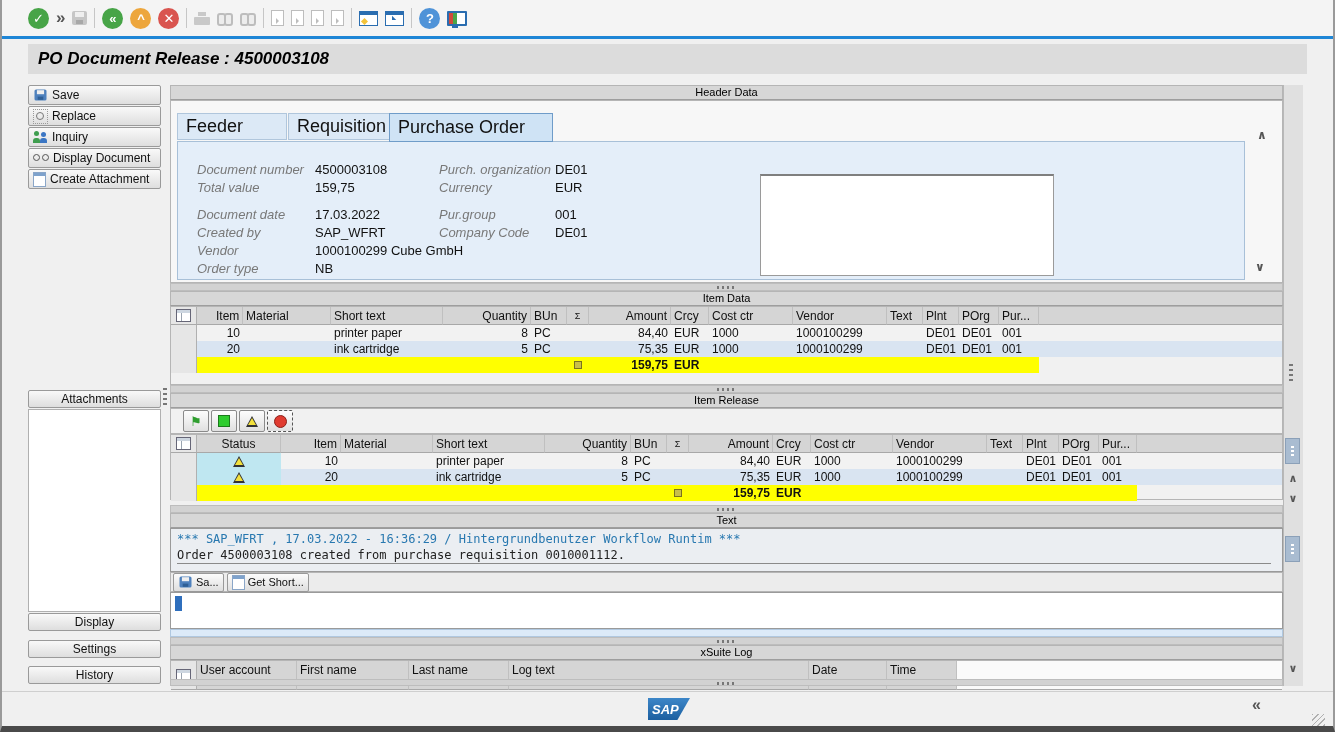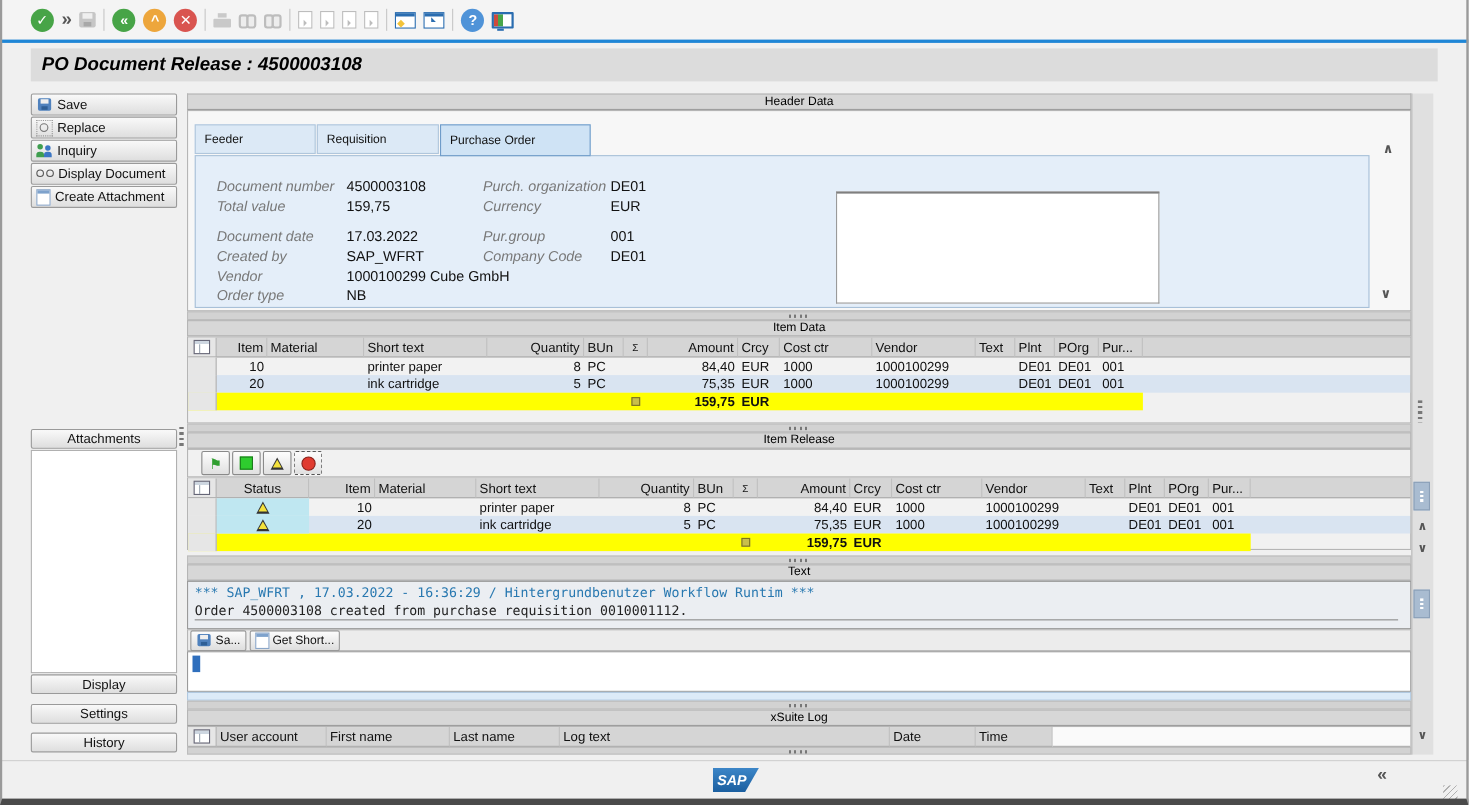--- a/index.html
+++ b/index.html
@@ -66,21 +66,21 @@
   .hdots{width:20px;height:3px;margin:2px auto 0;background:repeating-linear-gradient(90deg,#777 0 2px,transparent 2px 5px);}
 
   
   #main{position:absolute;left:170px;top:85px;width:1113px;height:601px;}
   .sect{position:absolute;left:0;width:1113px;box-sizing:border-box;}
   .caption{height:15px;background:#d7d7d7;border:1px solid #b5b5b5;border-bottom-color:#9e9e9e;
            font-size:11px;text-align:center;line-height:13px;color:#000;}
   .splitter{height:8px;background:#d2d2d2;border:1px solid #bdbdbd;}
   .hdr-body{background:#f7f7f7;border:1px solid #b5b5b5;}
   .tab{position:absolute;height:27px;box-sizing:border-box;border:1px solid #b0c6dc;background:#dce9f6;
-       font-size:11px;display:flex;align-items:center;padding-left:8px;}
+       font-size:18px;display:flex;align-items:center;padding-left:8px;}
   .tab.active{background:#cfe3f5;border-color:#6f9cc9;height:29px;z-index:2;}
   .blue-panel{position:absolute;left:6px;top:40px;width:1068px;height:139px;background:#e4eef9;
               border:1px solid #a8c0d8;box-sizing:border-box;text-align:center;}
   .fld{position:absolute;font-size:13px;white-space:nowrap;}
   .fld.lab{color:#787878;font-style:italic;}
   .memo{position:absolute;left:582px;top:32px;width:294px;height:102px;background:#fff;
         border:1px solid #9a9a9a;border-top:2px solid #7f7f7f;box-sizing:border-box;}
   .scrollglyph{position:absolute;font-size:12px;font-weight:bold;color:#555;line-height:1;cursor:default;}
 
   
@@ -233,21 +233,21 @@
   <div class="sbtn center" style="top:666px;height:18px">
     <span>History</span>
   </div>
 
   <div id="main">
 
     <div class="sect caption" style="top:0">Header Data</div>
     <div class="sect hdr-body" style="top:15px;height:183px">
       <div class="tab" style="left:6px;top:12px;width:110px">Feeder</div>
       <div class="tab" style="left:117px;top:12px;width:111px">Requisition</div>
-      <div class="tab active" style="left:229px;top:12px;width:137px">Purchase Order</div>
+      <div class="tab active" style="left:218px;top:12px;width:164px">Purchase Order</div>
       <div class="blue-panel">
         <span class="fld lab" style="left:19px;top:20px">Document number</span>
         <span class="fld" style="left:137px;top:20px">4500003108</span>
         <span class="fld lab" style="left:19px;top:38px">Total value</span>
         <span class="fld" style="left:137px;top:38px">159,75</span>
         <span class="fld lab" style="left:19px;top:65px">Document date</span>
         <span class="fld" style="left:137px;top:65px">17.03.2022</span>
         <span class="fld lab" style="left:19px;top:83px">Created by</span>
         <span class="fld" style="left:137px;top:83px">SAP_WFRT</span>
         <span class="fld lab" style="left:19px;top:101px">Vendor</span>
@@ -467,21 +467,21 @@
     <div class="sect editarea" style="top:507px;height:37px">
       <span class="cursorblock"></span>
     </div>
     <div class="sect bluestrip" style="top:544px;height:8px"></div>
     <div class="sect splitter" style="top:552px">
         <div class="hdots"></div>
       </div>
 
     <div class="sect caption" style="top:560px">xSuite Log</div>
     <div class="sect tablewrap xs" style="top:575px;height:19px">
-      <div class="trow thead" style="height:18px;line-height:19px">
+      <div class="trow thead" style="height:29px;line-height:19px">
         <div class="th c-sel">
             <span class="i-grid"></span>
           </div>
         <div class="th c-user">User account</div>
         <div class="th c-first">First name</div>
         <div class="th c-last">Last name</div>
         <div class="th c-log">Log text</div>
         <div class="th c-date">Date</div>
         <div class="th c-time">Time</div>
         <div class="th c-fillw"></div>

